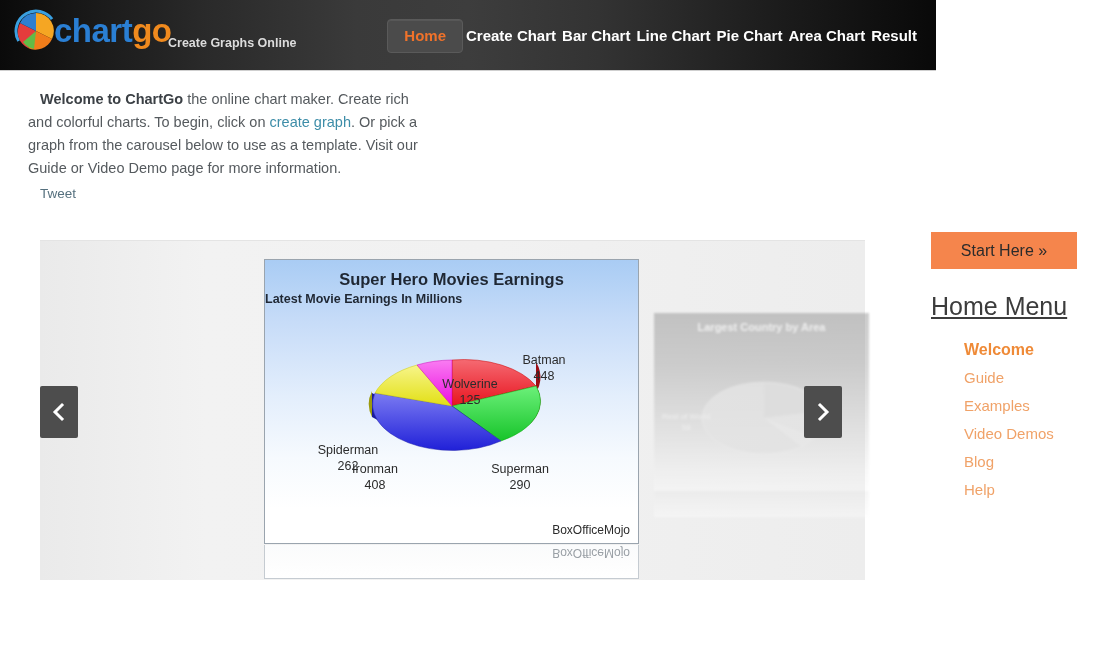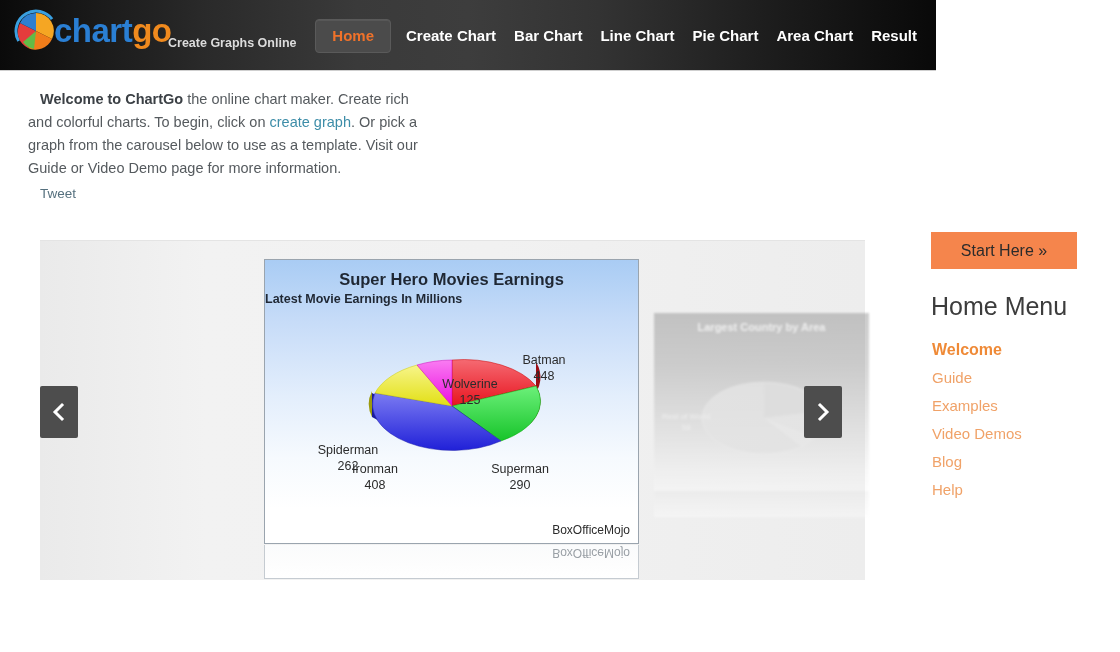--- a/index.html
+++ b/index.html
@@ -33,21 +33,21 @@
   }
   .logo-chart { color: #2a7fd4; }
   .logo-go { color: #f08a1e; }
   .tagline {
     position: absolute; left: 168px; top: 36px;
     font-size: 12.5px; color: #dcdcdc; font-weight: bold;
   }
 
   .nav {
     position: absolute; right: 16px; top: 19px;
-    display: flex; align-items: center; gap: 12px;
+    display: flex; align-items: center; gap: 0px;
   }
   .nav-item {
     font-size: 15px; font-weight: bold; color: #ffffff;
     padding: 9px 3px; border-radius: 4px;
     text-decoration: none; white-space: nowrap;
     cursor: pointer; line-height: 16px;
   }
   .nav-item.active {
     color: #f0722a;
     background: #4b4b4b;
@@ -173,24 +173,24 @@
     width: 146px; height: 37px;
     background: #f5854c;
     border: none;
     color: #2b2b2b; font-size: 16px; font-weight: normal;
     font-family: "Liberation Sans", sans-serif;
     cursor: pointer;
     display: flex; align-items: center; justify-content: center;
   }
   .home-menu-title {
     position: absolute; left: 931px; top: 292px;
-    font-size: 25px; color: #3c3c3c; font-weight: normal;
+    font-size: 25px; color: #3c3c3c; font-weight: normal; text-decoration: underline;
   }
   .menu-list {
-    position: absolute; left: 932px; top: 338px;
+    position: absolute; left: 964px; top: 338px;
     list-style: none;
   }
   .menu-list li { margin-bottom: 5px; }
   .menu-link {
     font-size: 15px; color: #f0a268; text-decoration: none;
     cursor: pointer; display: inline-block; line-height: 23px;
   }
   .menu-link.active { color: #ef8a37; font-weight: bold; font-size: 16px; }
 </style>
 </head>

